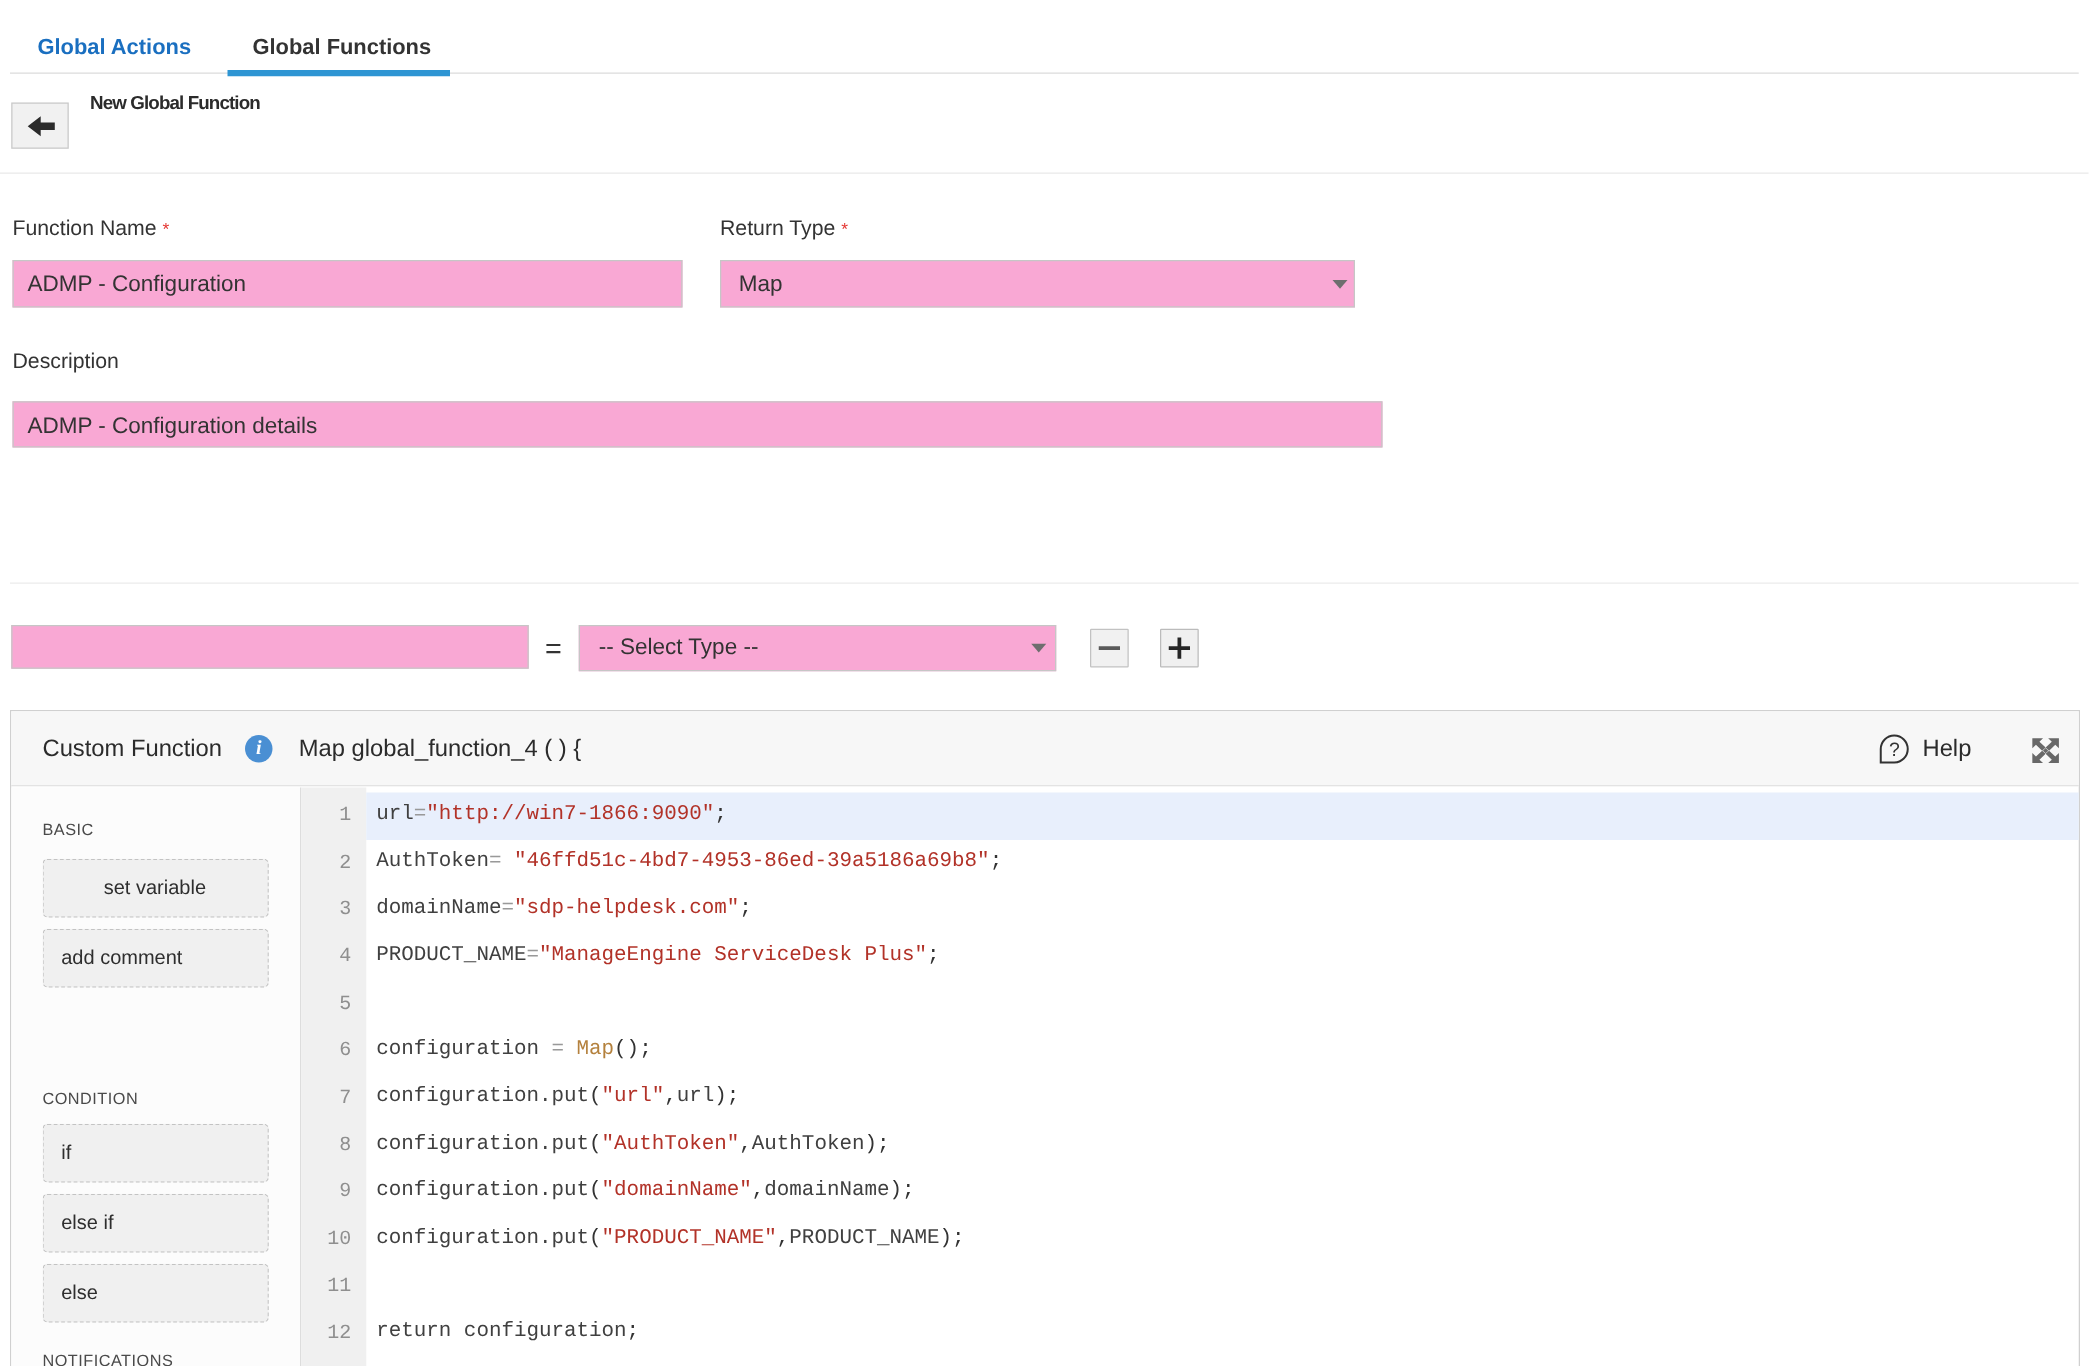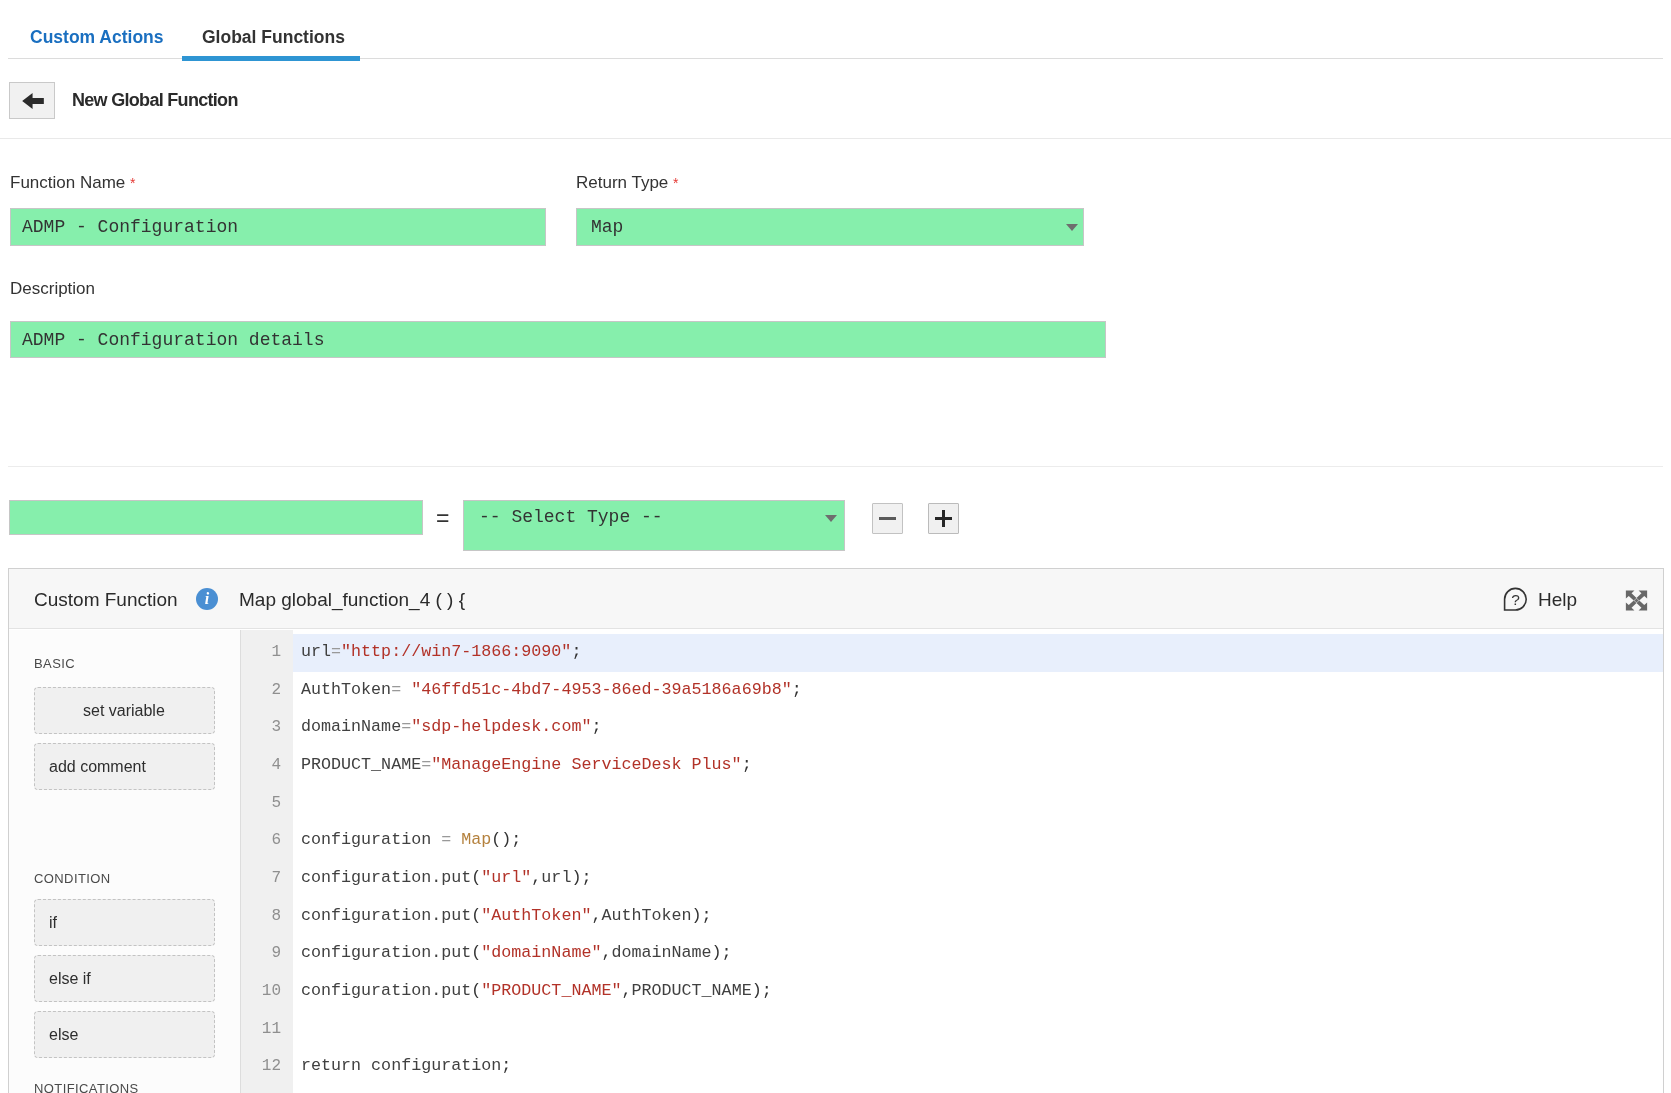--- a/index.html
+++ b/index.html
@@ -9,53 +9,53 @@
   
   .v { color:#404040; }
   .s { color:#b23228; }
   .o { color:#999; }
   .p { color:#333; }
   .f { color:#b4813d; }
   .codeline { position:absolute; left:301px; height:38px; line-height:38px; font-family:"Liberation Mono",monospace; font-size:16.7px; white-space:pre; }
   .lnum { position:absolute; left:242px; width:39px; height:38px; line-height:38px; text-align:right; font-family:"Liberation Mono",monospace; font-size:16px; color:#8f8f8f; }
   .sbtn { position:absolute; left:34px; width:181px; height:47px; background:#f0f0f0; border:1px dashed #c3c3c3; border-radius:4px; font-size:16px; color:#2e2e2e; line-height:45px; padding-left:14px; }
   .slab { position:absolute; left:34px; font-size:13px; color:#4a4a4a; letter-spacing:0.4px; }
-  .inp { position:absolute; background:#86efac; border:1px solid #c6c6c6; font-size:18px; color:#333; line-height:36px; padding-left:11px; white-space:nowrap; overflow:hidden;font-family:Liberation Mono, monospace; }
+  .inp { position:absolute; background:#f9a8d4; border:1px solid #c6c6c6; font-size:18px; color:#333; line-height:36px; padding-left:11px; white-space:nowrap; overflow:hidden; }
   .tri { position:absolute; width:0; height:0; border-left:6px solid transparent; border-right:6px solid transparent; border-top:7px solid #6e6e6e; }
 </style>
 </head>
 <body>
 <div id="page">
 
-  <div class="abs" style="left:30px; top:27px; font-size:17.5px; font-weight:bold; color:#1a6fc0;">Custom Actions</div>
+  <div class="abs" style="left:30px; top:27px; font-size:17.5px; font-weight:bold; color:#1a6fc0;">Global Actions</div>
   <div class="abs" style="left:202px; top:27px; font-size:17.5px; font-weight:bold; color:#333;">Global Functions</div>
   <div class="abs" style="left:8px; top:58px; width:1655px; height:1px; background:#dcdcdc;"></div>
   <div class="abs" style="left:182px; top:56px; width:178px; height:5px; background:#2e95d3;"></div>
 
   <div class="abs" style="left:9px; top:82px; width:46px; height:37px; background:#f1f1f1; border:1px solid #c9c9c9;">
     <svg width="26" height="26" viewBox="0 0 24 24" style="position:absolute; left:10px; top:5px;">
       <path d="M22 9.2 L11.6 9.2 L11.6 4.6 L2 12 L11.6 19.4 L11.6 14.8 L22 14.8 Z" fill="#2b2b2b"></path>
     </svg>
   </div>
-  <div class="abs" style="left:72px; top:90px; font-size:18px; font-weight:bold; letter-spacing:-0.7px; color:#2b2b2b;">New Global Function</div>
+  <div class="abs" style="left:72px; top:74px; font-size:15px; font-weight:bold; letter-spacing:-0.7px; color:#2b2b2b;">New Global Function</div>
   <div class="abs" style="left:0px; top:138px; width:1671px; height:1px; background:#e9e9e9;"></div>
 
   <div class="abs" style="left:10px; top:173px; font-size:17px; color:#333;">Function Name <span style="color:#e53935; font-size:14px;">*</span></div>
   <div class="abs" style="left:576px; top:173px; font-size:17px; color:#333;">Return Type <span style="color:#e53935; font-size:14px;">*</span></div>
   <div class="inp" style="left:10px; top:208px; width:536px; height:38px;">ADMP - Configuration</div>
   <div class="inp" style="left:576px; top:208px; width:508px; height:38px; padding-left:14px;">Map</div>
   <div class="tri" style="left:1066px; top:224px;"></div>
   <div class="abs" style="left:10px; top:279px; font-size:17px; color:#333;">Description</div>
   <div class="inp" style="left:10px; top:321px; width:1096px; height:37px;">ADMP - Configuration details</div>
 
   <div class="abs" style="left:8px; top:466px; width:1655px; height:1px; background:#ececec;"></div>
 
   <div class="inp" style="left:9px; top:500px; width:414px; height:35px;"></div>
   <div class="abs" style="left:436px; top:505px; font-size:23px; color:#333;">=</div>
-  <div class="inp" style="left:463px; top:500px; width:382px; height:51px; padding-left:15px; line-height:33px;">-- Select Type --</div>
+  <div class="inp" style="left:463px; top:500px; width:382px; height:37px; padding-left:15px; line-height:33px;">-- Select Type --</div>
   <div class="tri" style="left:825px; top:515px;"></div>
   <div class="abs" style="left:872px; top:503px; width:31px; height:31px; background:#f1f1f1; border:1px solid #c2c2c2; border-radius:1px;">
     <div style="position:absolute; left:6px; top:13px; width:17px; height:3px; background:#5a5a5a;"></div>
   </div>
   <div class="abs" style="left:928px; top:503px; width:31px; height:31px; background:#f0f0f0; border:1px solid #bbb; border-radius:1px;">
     <div style="position:absolute; left:6px; top:13px; width:17px; height:3px; background:#262626;"></div>
     <div style="position:absolute; left:13px; top:6px; width:3px; height:17px; background:#262626;"></div>
   </div>
 
   <div class="abs" style="left:8px; top:568px; width:1656px; height:525px; border:1px solid #d0d0d0; border-bottom:none; background:#fff;"></div>

